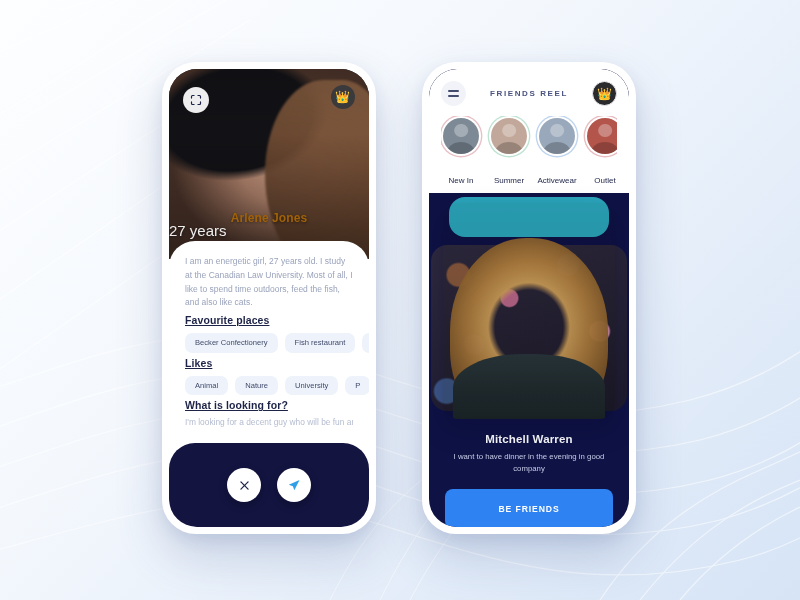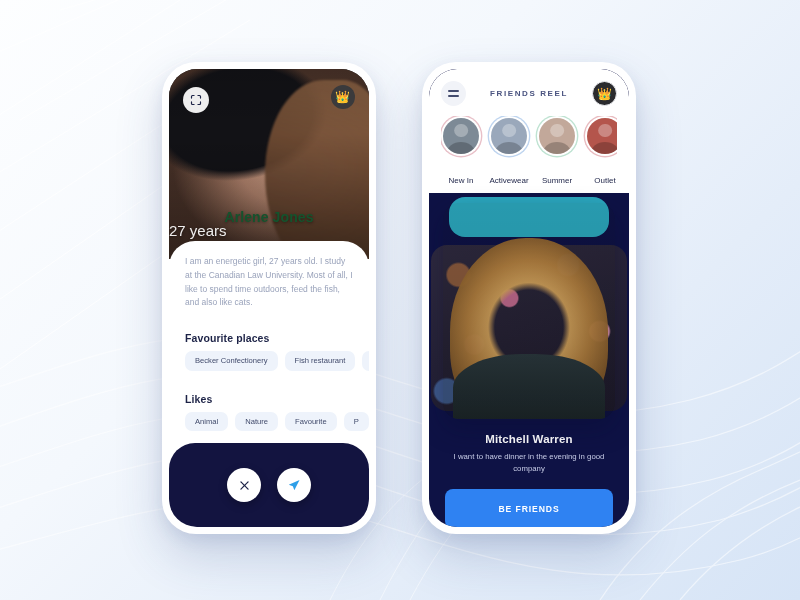--- a/index.html
+++ b/index.html
@@ -78,22 +78,22 @@
     display: flex; align-items: center; justify-content: center;
   }
   #expand-btn { left: 14px; top: 18px; background: rgba(255,255,255,0.93); }
   #crown-left { right: 14px; top: 16px; width: 24px; height: 24px; background: #3a3a3c; }
 
   .crown-glyph { font-size: 12px; line-height: 1; color: #f5c21b; }
 
   .hero-name {
     position: absolute; left: 0; right: 0; bottom: 34px;
     text-align: center;
-    color: #14532d;
-    font-size: 14px; font-weight: 700;
+    color: #a16207;
+    font-size: 12px; font-weight: 700;
     text-shadow: 0 1px 3px rgba(0,0,0,0.45);
     letter-spacing: .1px;
   }
   .hero-age {
     position: absolute; left: 0; right: 0; bottom: 20px;
     text-align: left;
     color: rgba(255,255,255,0.92);
     font-size: 15px; font-weight: 400;
     text-shadow: 0 1px 3px rgba(0,0,0,0.45);
   }
@@ -105,21 +105,21 @@
     padding: 14px 16px 0 16px;
     overflow: hidden;
   }
   .sec-title {
     font-size: 10.5px; font-weight: 700; color: #1d2347;
     margin-bottom: 6px; letter-spacing: .1px;
   }
   .about-text {
     font-size: 8.5px; line-height: 1.62; color: #9aa3bb; font-weight: 400;
   }
-  .sec-gap { margin-top: 22px; }
+  .sec-gap { margin-top: 4px; text-decoration: underline; }
 
   .chip-row { display: flex; gap: 7px; margin-top: 7px; white-space: nowrap; }
   .chip {
     background: #eef3fb;
     color: #404a6b;
     border-radius: 7px;
     font-size: 7.6px;
     padding: 6px 10px;
     flex: 0 0 auto;
     line-height: 1;
@@ -320,21 +320,21 @@
         <div class="chip-row">
           <span class="chip">Becker Confectionery</span>
           <span class="chip">Fish restaurant</span>
           <span class="chip">B</span>
         </div>
 
         <div class="sec-title sec-gap">Likes</div>
         <div class="chip-row">
           <span class="chip">Animal</span>
           <span class="chip">Nature</span>
-          <span class="chip">Favourite</span>
+          <span class="chip">University</span>
           <span class="chip">P</span>
         </div>
 
         <div class="sec-title sec-gap">What is looking for?</div>
         <div class="looking-text">I'm looking for a decent guy who will be fun an</div>
       </div>
 
       <div class="dark-bar">
         <div class="circ-btn">
           <svg width="13" height="13" viewBox="0 0 16 16" aria-hidden="true">
@@ -370,30 +370,30 @@
         </div>
 
         <div class="stories">
           <div class="story">
             <div class="story-ring" style="--ring:#e8c0c8">
               <div class="story-img" style="--ph:#7d8a96"></div>
             </div>
             <div class="story-label">New In</div>
           </div>
           <div class="story">
+            <div class="story-ring" style="--ring:#bfe3d2">
+              <div class="story-img" style="--ph:#c2a89a"></div>
+            </div>
+            <div class="story-label">Summer</div>
+          </div>
+          <div class="story">
             <div class="story-ring" style="--ring:#bed4ef">
               <div class="story-img" style="--ph:#9aa8bb"></div>
             </div>
             <div class="story-label">Activewear</div>
-          </div>
-          <div class="story">
-            <div class="story-ring" style="--ring:#bfe3d2">
-              <div class="story-img" style="--ph:#c2a89a"></div>
-            </div>
-            <div class="story-label">Summer</div>
           </div>
           <div class="story">
             <div class="story-ring" style="--ring:#e9bcc0">
               <div class="story-img" style="--ph:#b4554c"></div>
             </div>
             <div class="story-label">Outlet</div>
           </div>
 
         </div>
       </div>

